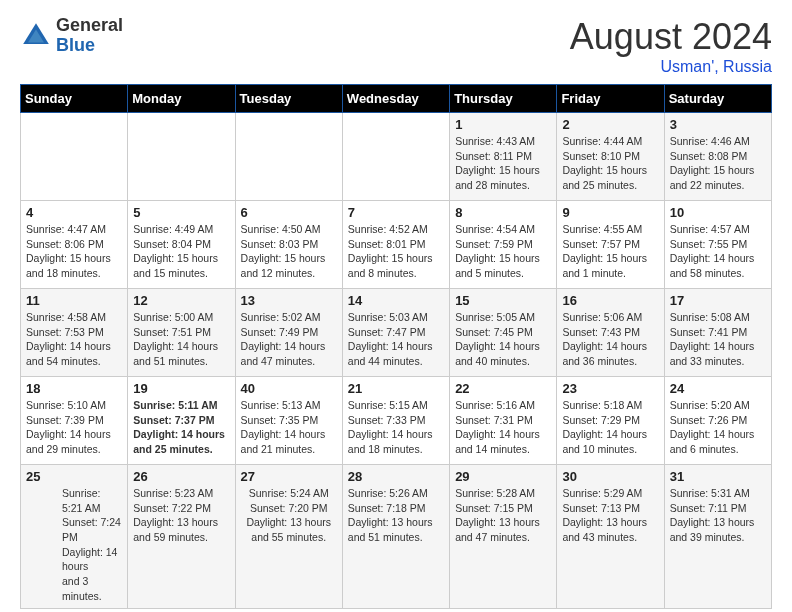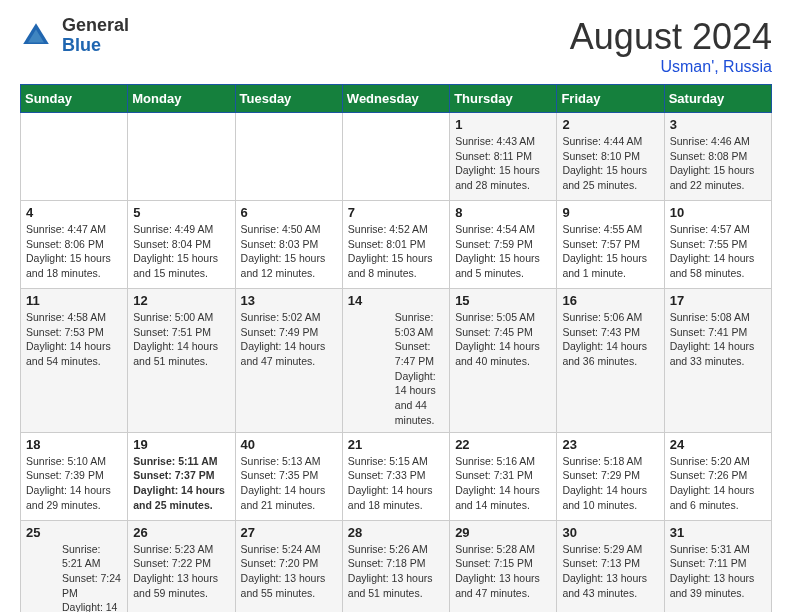--- a/index.html
+++ b/index.html
@@ -12,21 +12,21 @@
     }
     .header {
       display: flex;
       justify-content: space-between;
       align-items: flex-start;
       margin-bottom: 8px;
     }
     .logo {
       display: flex;
       align-items: center;
-      gap: 10px;
+      gap: 4px;
     }
     .logo-text {
       font-size: 18px;
       font-weight: bold;
       line-height: 1.1;
     }
     .logo-general { color: #333; }
     .logo-blue { color: #2066b0; }
     .logo-icon {
       width: 32px;
@@ -43,21 +43,21 @@
     .location {
       font-size: 16px;
       color: #1d4ed8;
     }
     table {
       width: 100%;
       border-collapse: collapse;
       table-layout: fixed;
     }
     thead th {
-      background-color: #15803d;
+      background-color: #000000;
       color: white;
       font-size: 13px;
       font-weight: bold;
       padding: 6px 4px;
       text-align: left;
       border: 1px solid #1a55a0;
     }
     tbody td {
       border: 1px solid #ccc;
       vertical-align: top;
@@ -213,21 +213,21 @@
         </td>
         <td>
           <div class="day-number">13</div>
           <div class="day-info" style="white-space: pre-line;">Sunrise: 5:02 AM
 Sunset: 7:49 PM
 Daylight: 14 hours
 and 47 minutes.</div>
         </td>
         <td>
           <div class="day-number">14</div>
-          <div class="day-info" style="white-space: pre-line; margin-left: 47px;">Sunrise: 5:03 AM
+          <div class="day-info" style="white-space: pre-line;">Sunrise: 5:03 AM
 Sunset: 7:47 PM
 Daylight: 14 hours
 and 44 minutes.</div>
         </td>
         <td>
           <div class="day-number">15</div>
           <div class="day-info" style="white-space: pre-line;">Sunrise: 5:05 AM
 Sunset: 7:45 PM
 Daylight: 14 hours
 and 40 minutes.</div>
@@ -308,21 +308,21 @@
         </td>
         <td>
           <div class="day-number">26</div>
           <div class="day-info" style="white-space: pre-line;">Sunrise: 5:23 AM
 Sunset: 7:22 PM
 Daylight: 13 hours
 and 59 minutes.</div>
         </td>
         <td>
           <div class="day-number">27</div>
-          <div class="day-info" style="white-space: pre-line;">Sunrise: 5:24 AM
+          <div class="day-info" style="white-space: pre-line; text-align: center;">Sunrise: 5:24 AM
 Sunset: 7:20 PM
 Daylight: 13 hours
 and 55 minutes.</div>
         </td>
         <td>
           <div class="day-number">28</div>
           <div class="day-info" style="white-space: pre-line;">Sunrise: 5:26 AM
 Sunset: 7:18 PM
 Daylight: 13 hours
 and 51 minutes.</div>

